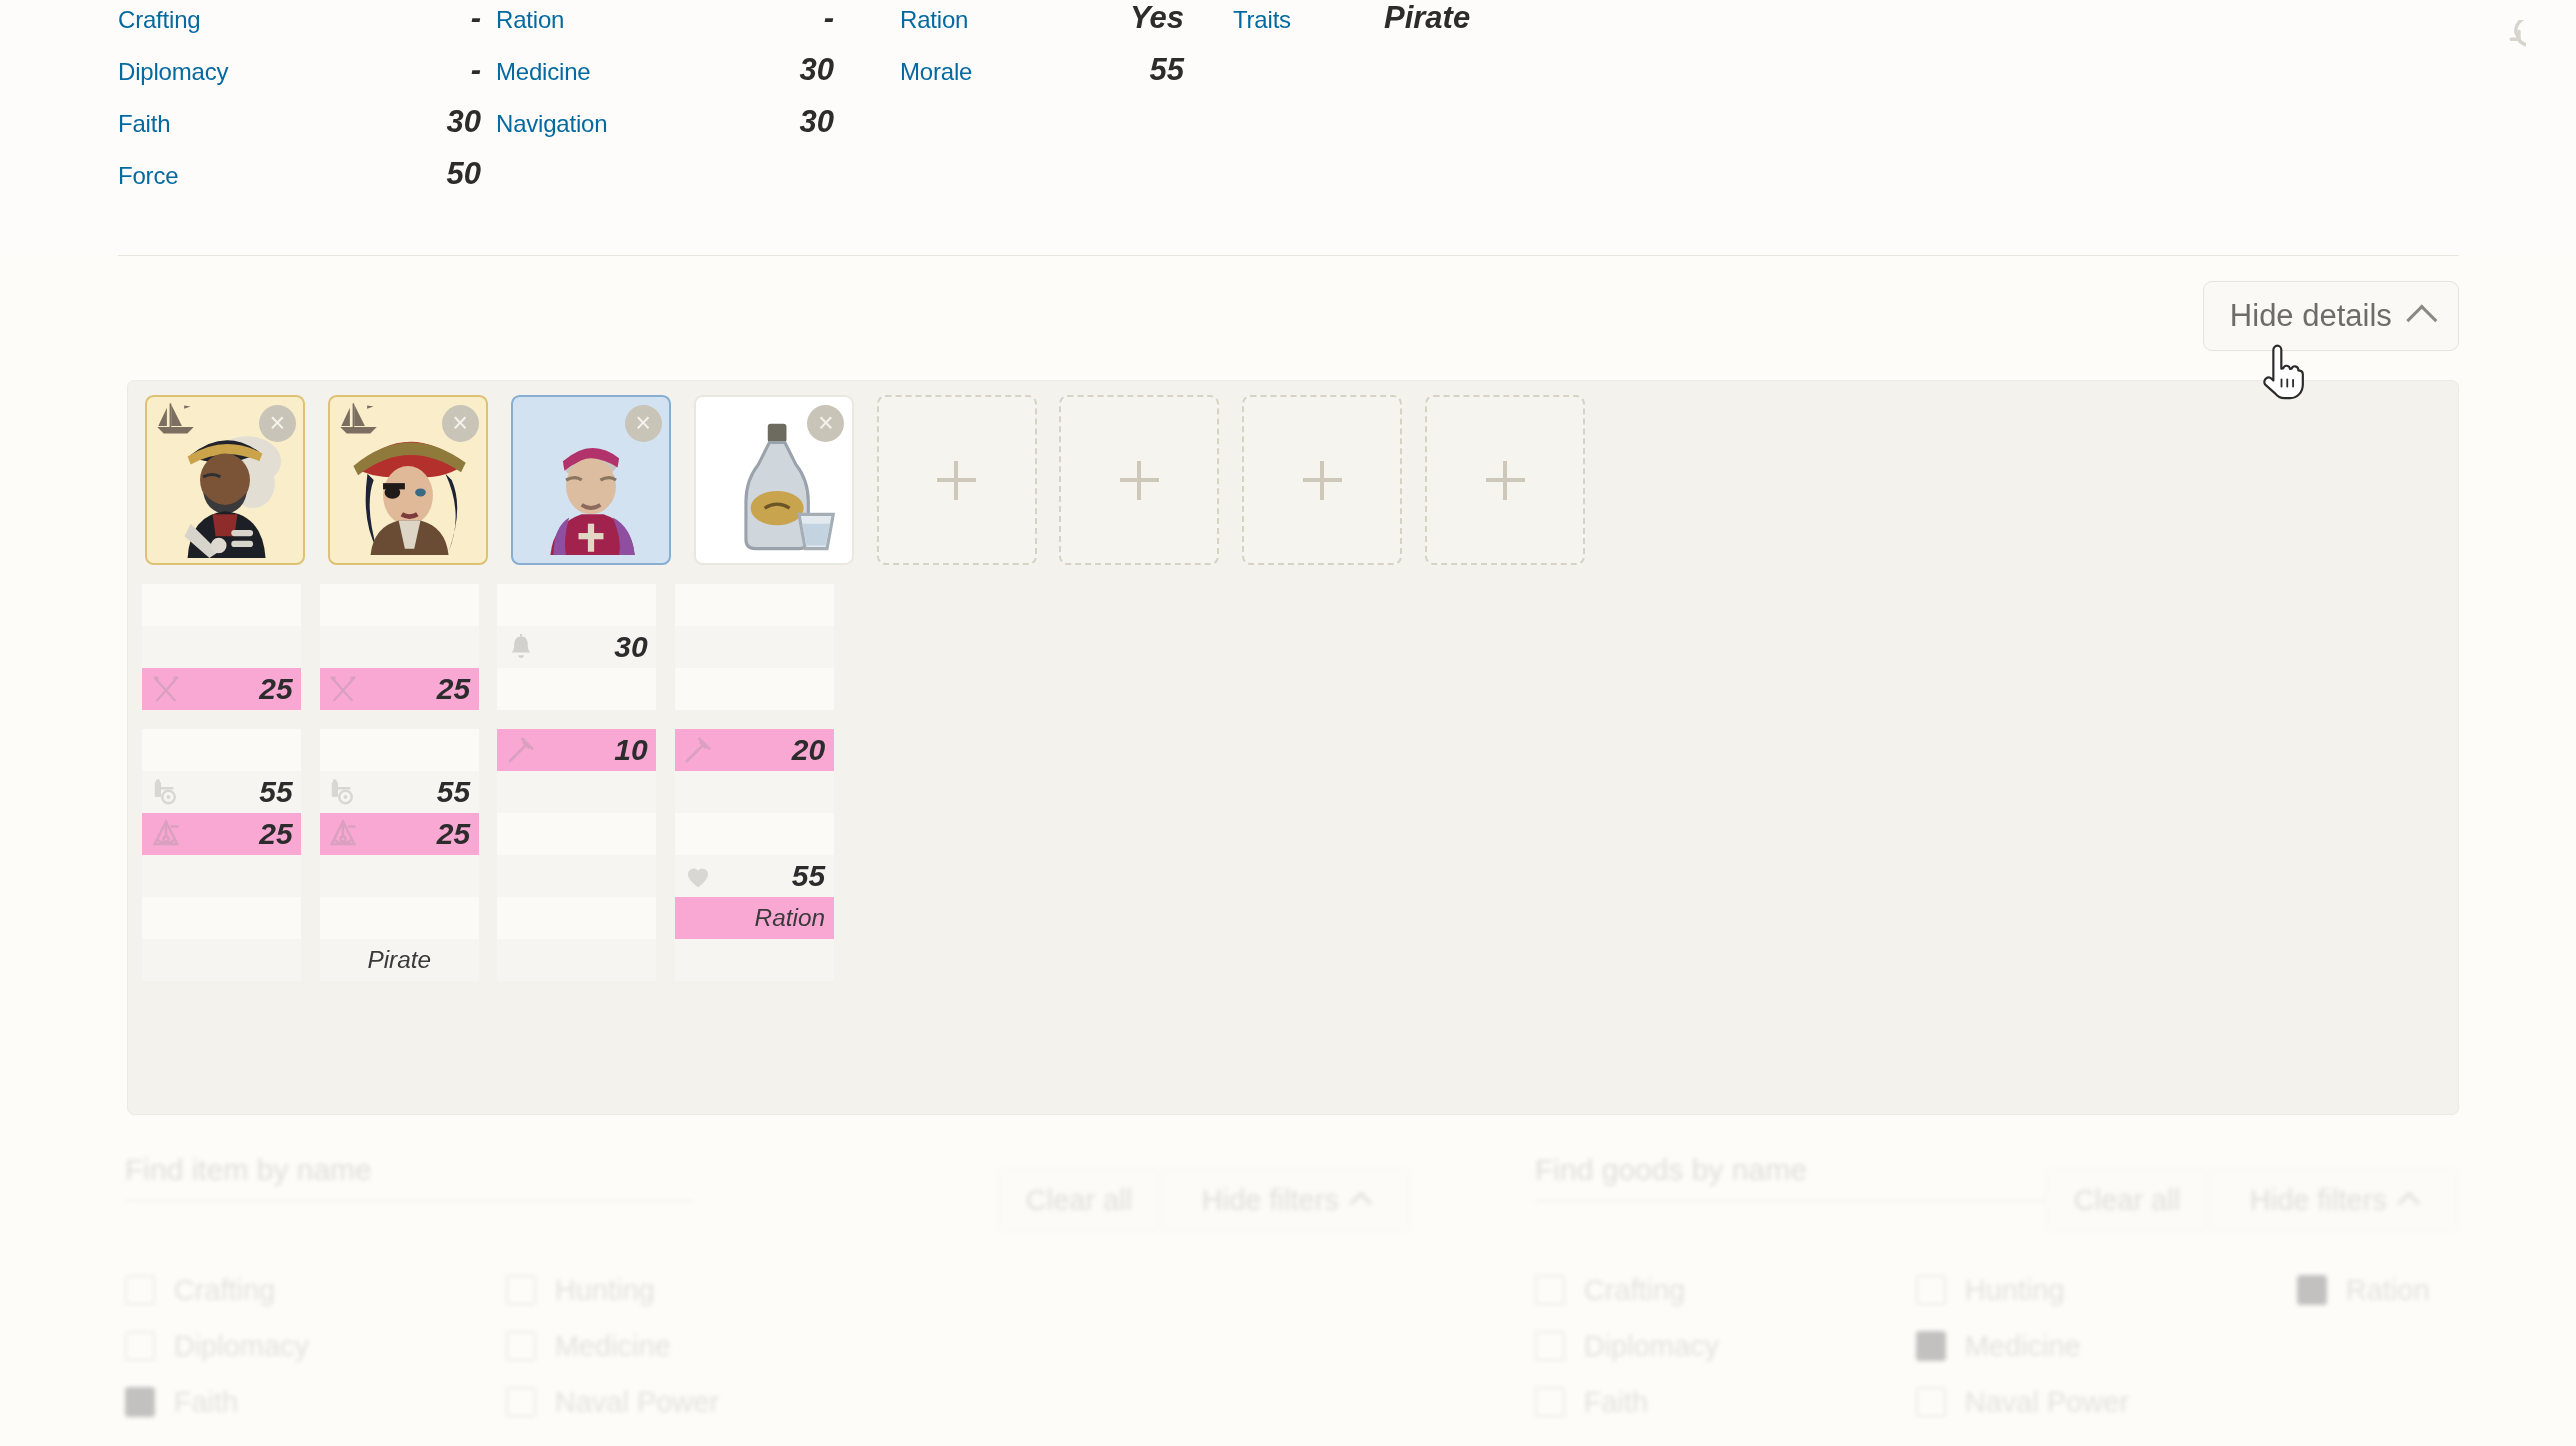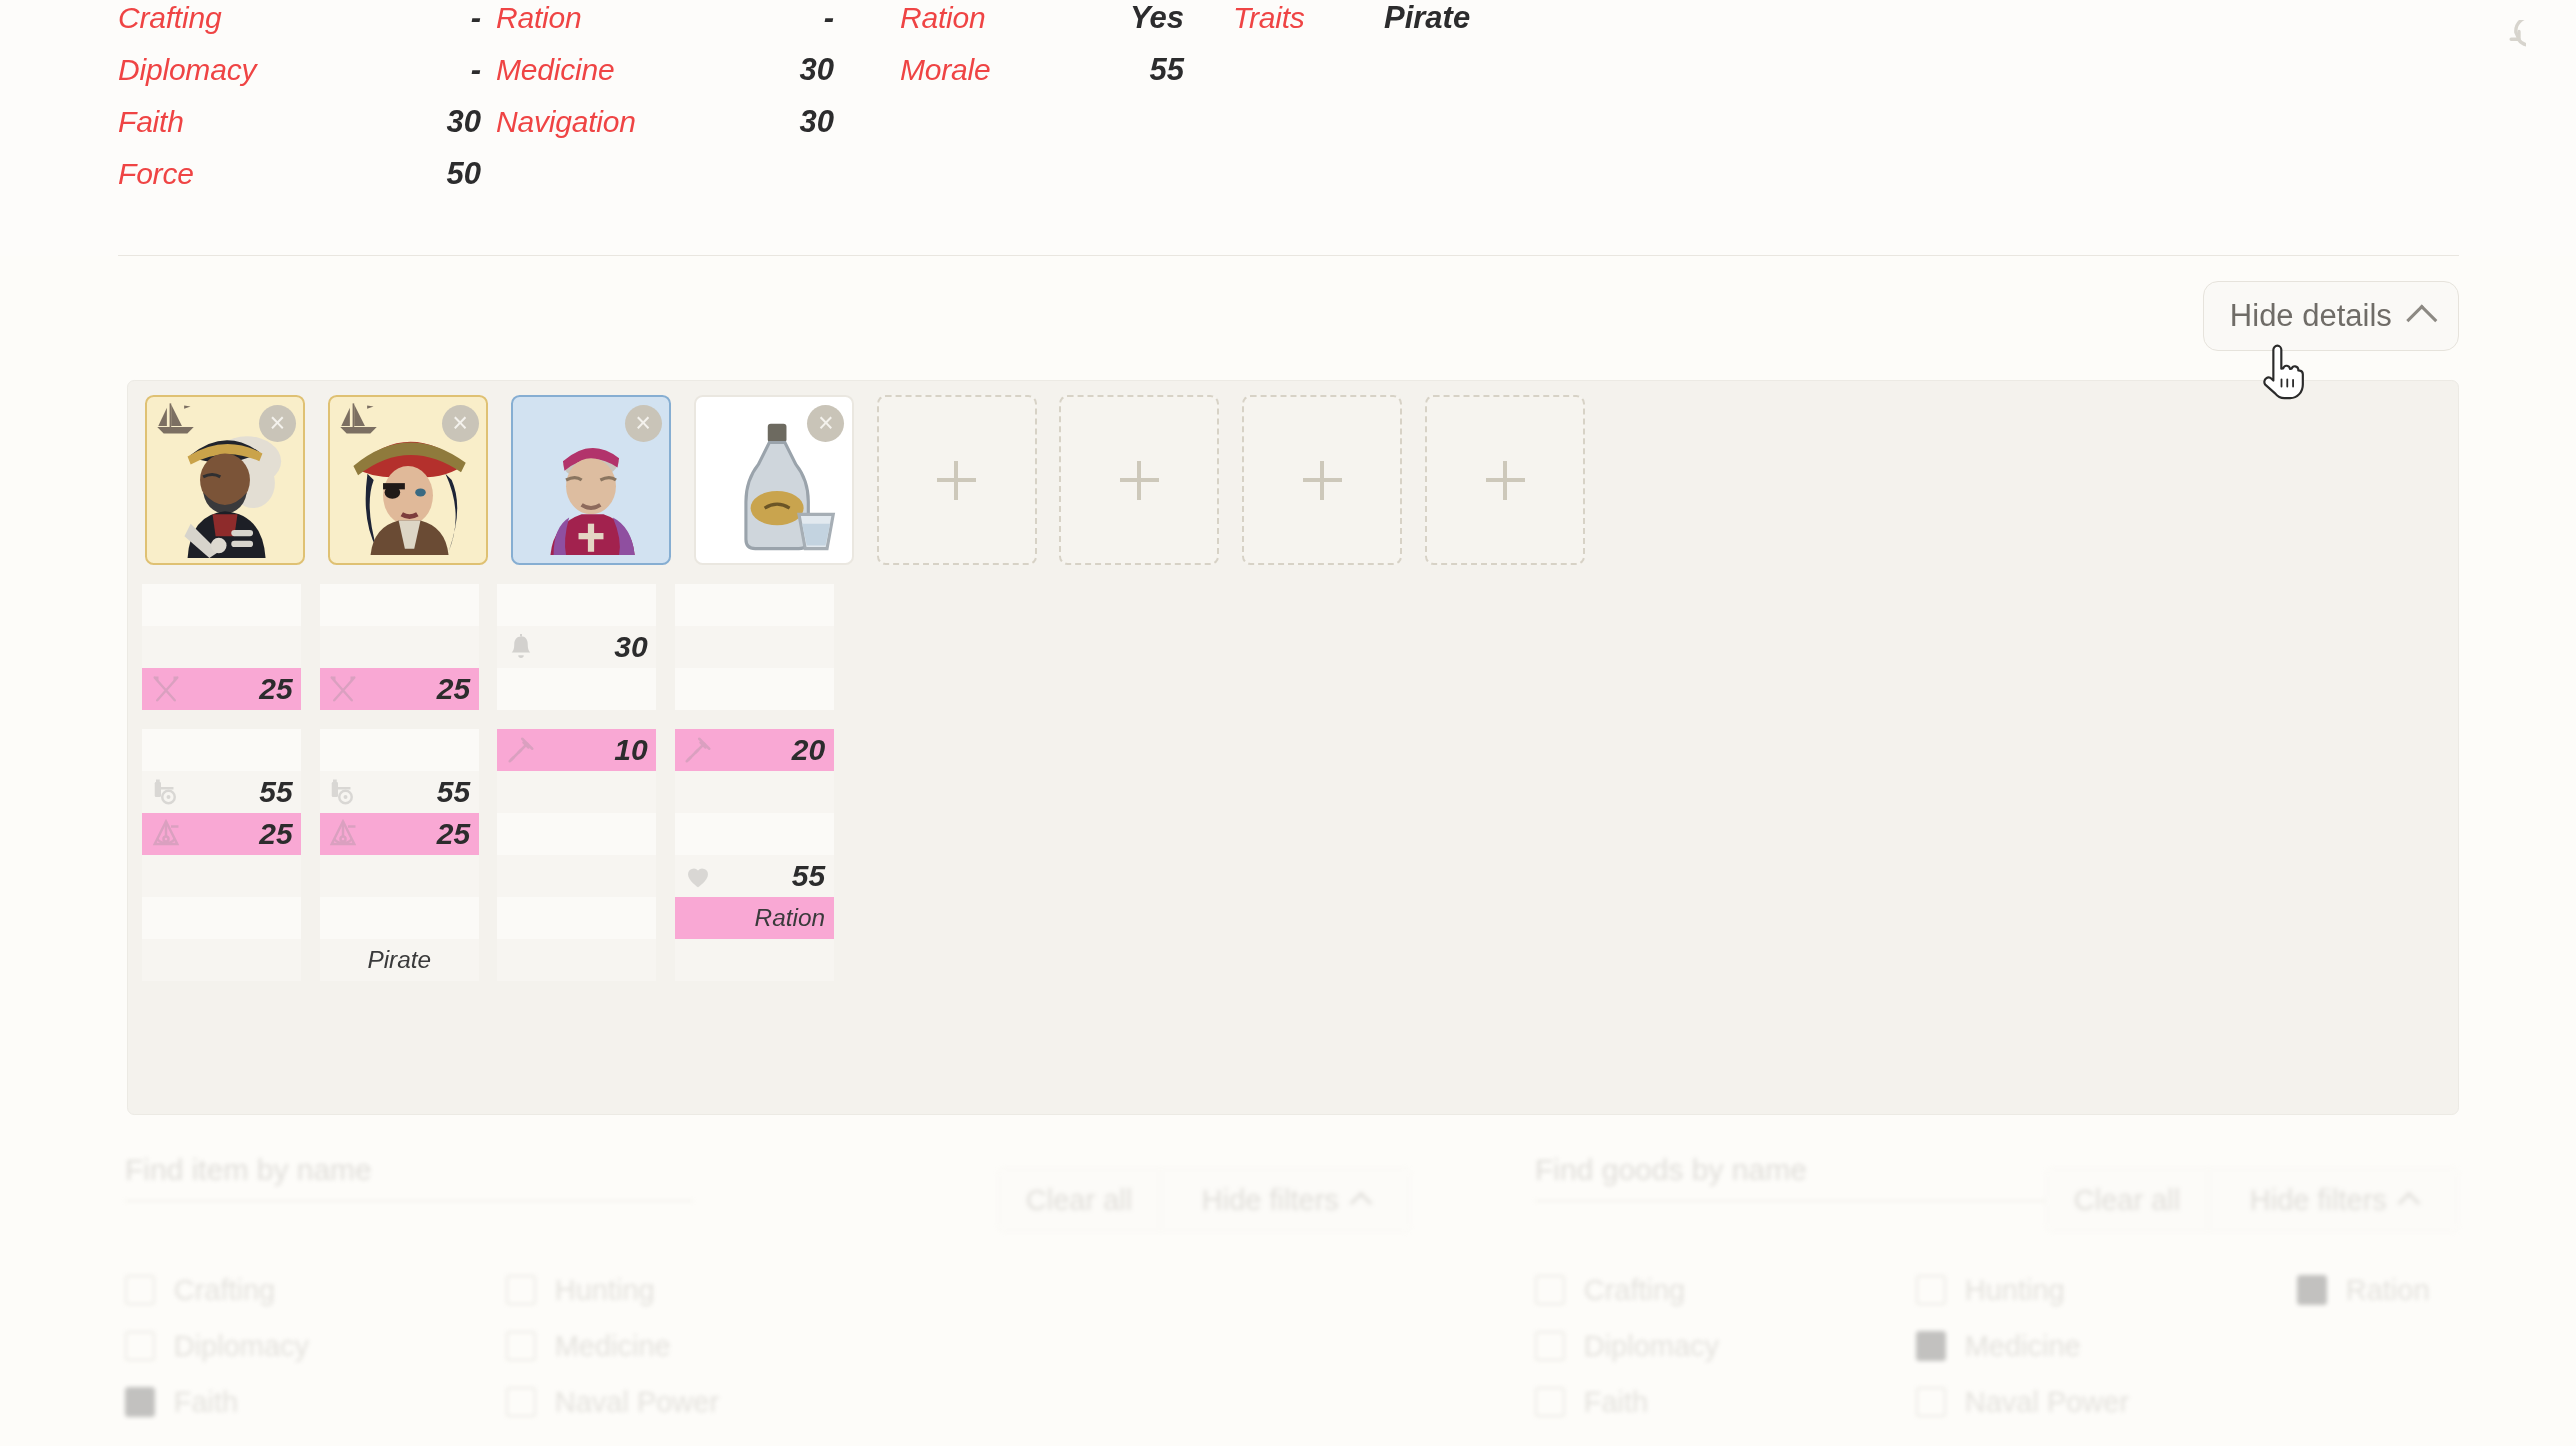--- a/index.html
+++ b/index.html
@@ -16,23 +16,22 @@
     position: absolute;
     left: 0; top: 0; width: 2576px; height: 256px;
     background: #fdfcfa;
   }
   .stat-col { position: absolute; }
   .stat-row {
     display: flex; align-items: baseline;
     height: 52px;
   }
   .stat-label {
-    font-style: italic;
-    font-size: 30px;
-    color: #ef4444;
+    font-size: 24px;
+    color: #0369a1;
     letter-spacing: -0.2px;
     white-space: nowrap;
   }
   .stat-value {
     font-style: italic; font-weight: bold;
     font-size: 31px; color: #2c2c2d;
     text-align: right;
     white-space: nowrap;
   }
 
@@ -67,21 +66,21 @@
   #section-title {
     position: absolute; left: 125px; top: 4.3px;
     font-size: 36px; color: #8d8a84; font-weight: 400;
     letter-spacing: -0.1px;
   }
   #hide-details-button {
     position: absolute; left: 2203px; top: -3.6px;
     width: 256px; height: 70px;
     background: #faf9f6;
     border: 1.4px solid #e6e3dc;
-    border-radius: 15px;
+    border-radius: 9px;
     display: flex; align-items: center; justify-content: center;
     gap: 18.7px; cursor: pointer;
   }
   #hide-details-label {
     font-size: 31px; color: #6f6c67;
   }
   .chev-up {
     width: 21.6px; height: 21.6px;
     border-left: 3.6px solid #8c8983; border-top: 3.6px solid #8c8983;
     transform: rotate(45deg); margin-top: 6.5px;

